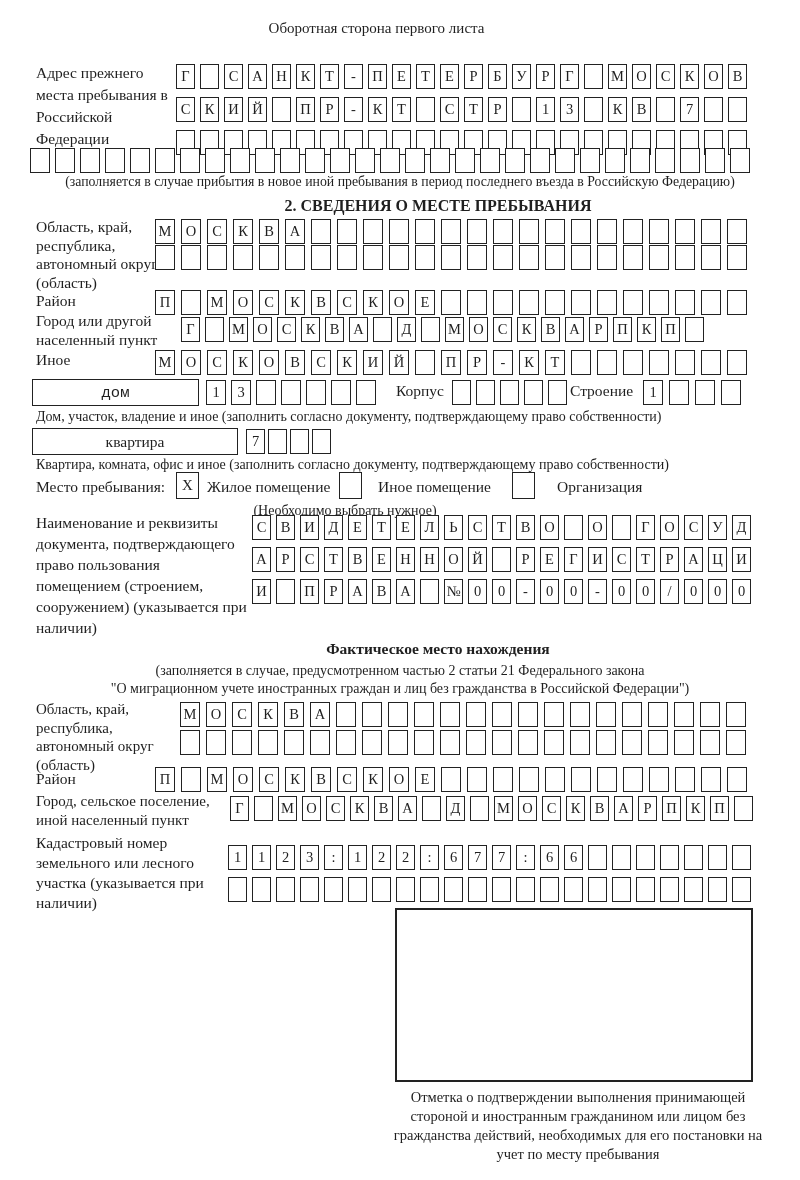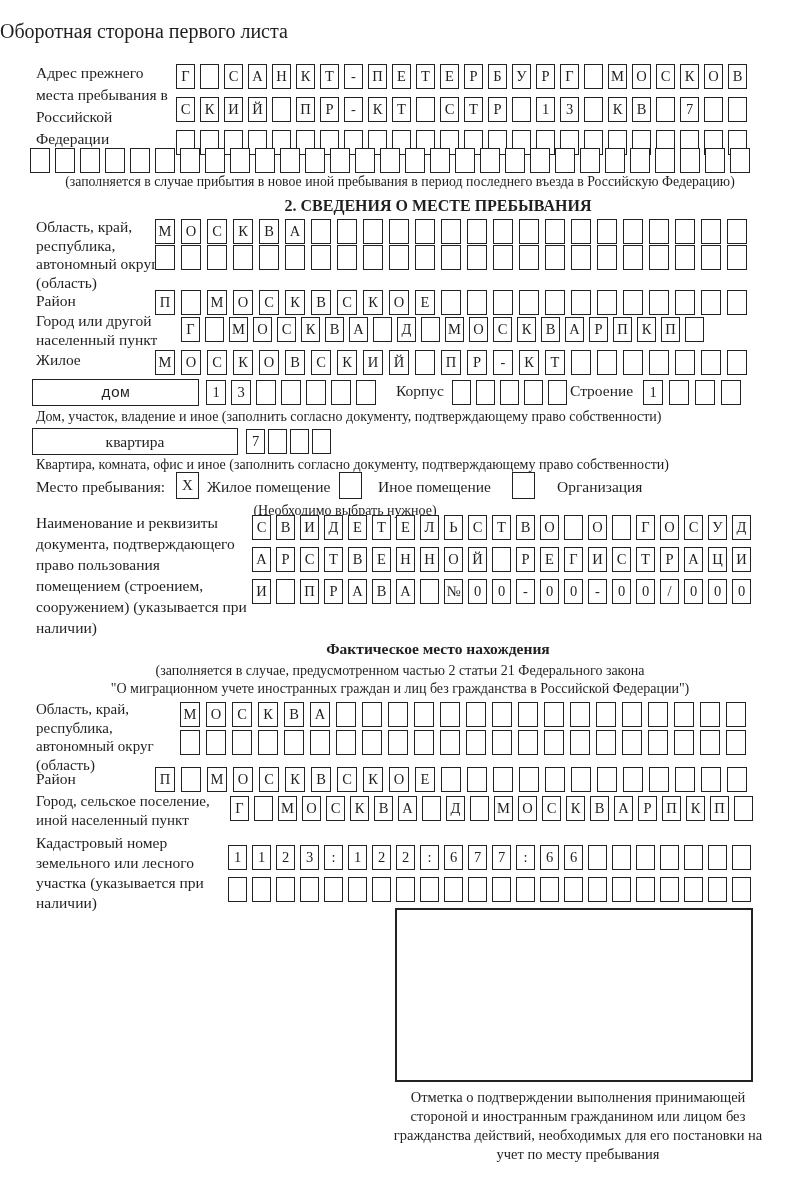--- a/index.html
+++ b/index.html
@@ -22,21 +22,21 @@
   .note{position:absolute;font-size:13.5px;}
   .cnote{position:absolute;left:0;width:800px;text-align:center;font-size:13.8px;}
   .h{position:absolute;left:0;width:800px;text-align:center;font-weight:bold;font-size:16px;padding-left:38px;}
   .stampbox{position:absolute;border:2px solid #222;background:#fff;box-sizing:border-box;}
 </style>
 </head>
 <body>
 
 <div id="page">
 
-  <div class="abs" style="top:20px;left:0;right:47px;text-align:left;font-size:20px;">Оборотная сторона первого листа</div>
+  <div class="abs" style="top:20px;left:0;right:47px;text-align:center;font-size:15px;">Оборотная сторона первого листа</div>
 
   <div class="lbl" style="left:36px;top:62px;width:132px;">Адрес прежнего места пребывания в Российской Федерации</div>
   <div class="cr" style="left:176px;top:64px;">
       <div class="cell">Г</div>
       <div class="cell"></div>
       <div class="cell">С</div>
       <div class="cell">А</div>
       <div class="cell">Н</div>
       <div class="cell">К</div>
       <div class="cell">Т</div>
@@ -243,21 +243,21 @@
       <div class="cell">К</div>
       <div class="cell">В</div>
       <div class="cell">А</div>
       <div class="cell">Р</div>
       <div class="cell">П</div>
       <div class="cell">К</div>
       <div class="cell">П</div>
       <div class="cell"></div>
     </div>
 
-  <div class="lbl" style="left:36px;top:349px;">Жилое</div>
+  <div class="lbl" style="left:36px;top:349px;">Иное</div>
   <div class="cr p26" style="left:155px;top:350px;">
       <div class="cell">М</div>
       <div class="cell">О</div>
       <div class="cell">С</div>
       <div class="cell">К</div>
       <div class="cell">О</div>
       <div class="cell">В</div>
       <div class="cell">С</div>
       <div class="cell">К</div>
       <div class="cell">И</div>

